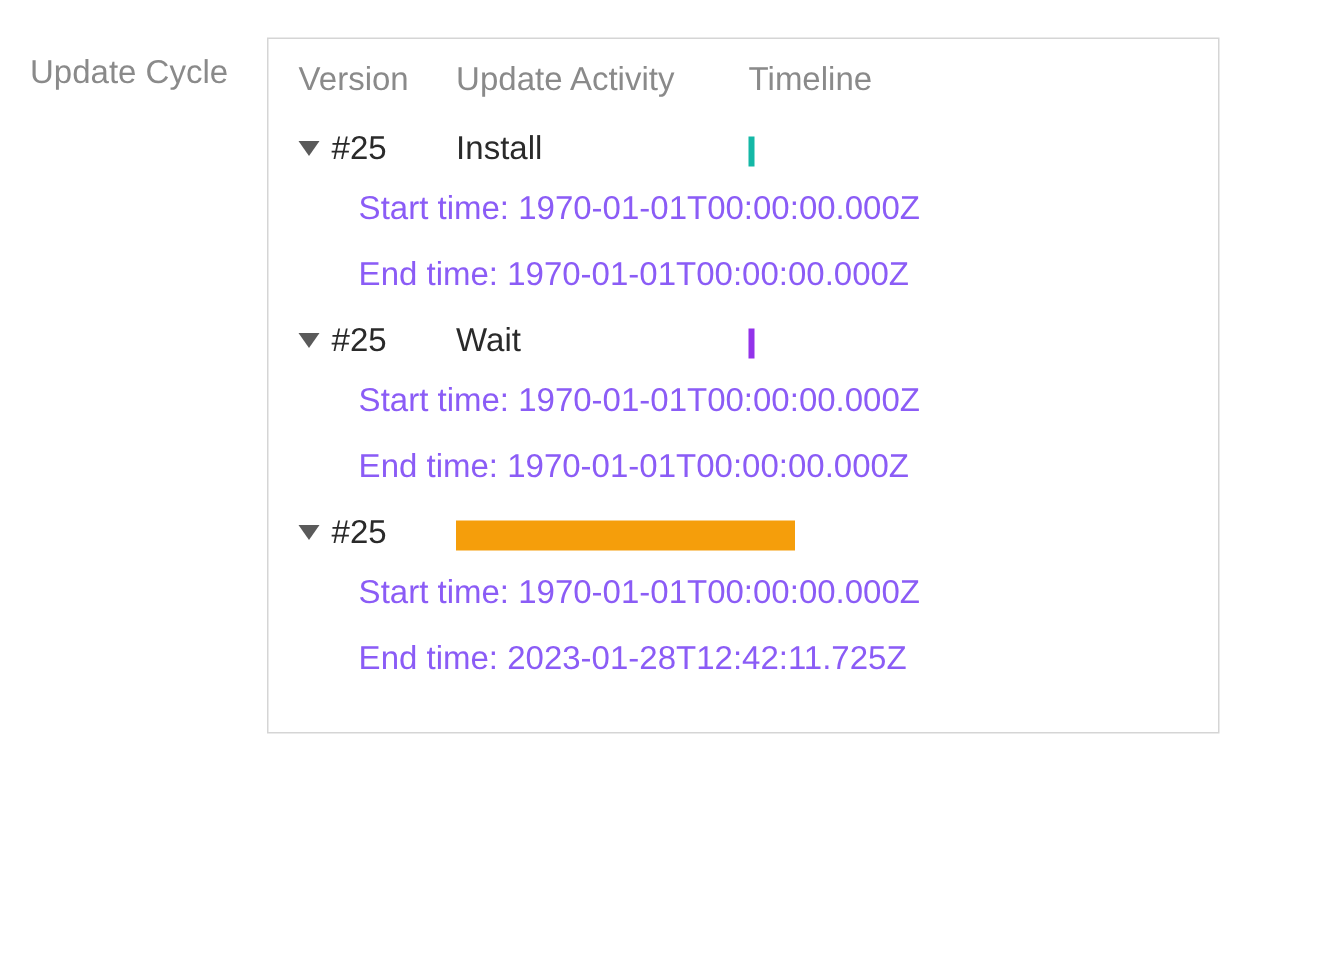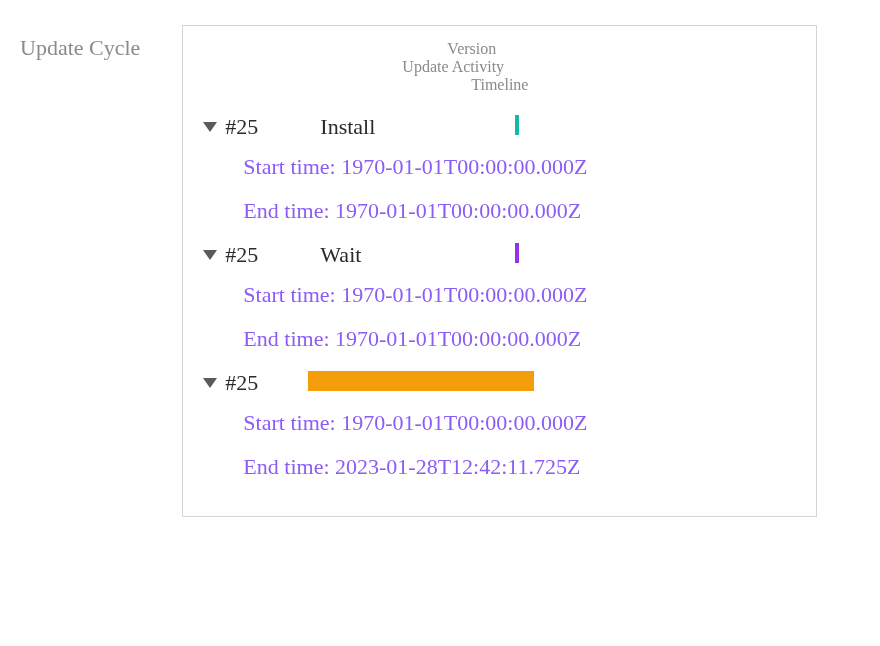--- a/index.html
+++ b/index.html
@@ -6,49 +6,47 @@
     body {
       font-family: -apple-system, BlinkMacSystemFont, "Segoe UI", "Helvetica Neue", Arial, sans-serif;
       background: #fff;
       padding: 25px 20px;
       font-size: 22px;
       color: #2a2a2a;
     }
     .layout {
       display: flex;
       align-items: flex-start;
-      gap: 42px;
-      font-family: Liberation Serif, serif;
+      gap: 26px;
     }
     .side-label {
       color: #8a8a8a;
       font-size: 22px;
       padding-top: 10px;
       white-space: nowrap;
     }
     .panel {
       border: 1px solid #d5d5d5;
       padding: 14px 20px 18px 20px;
       width: 635px;
     }
     .header-row {
       display: flex;
       align-items: center;
       color: #8a8a8a;
-      font-size: 16px;
+      font-size: 22px;
       margin-bottom: 20px;
-      flex-direction: column;
     }
     .col-version-hdr { width: 105px; }
     .col-activity-hdr { width: 195px; }
     .col-timeline-hdr { flex: 1; }
     .entry { margin-bottom: 14px; }
     .entry-row {
       display: flex;
-      align-items: flex-start;
+      align-items: flex-end;
       margin-bottom: 14px;
     }
     .toggle-cell {
       display: flex;
       align-items: center;
       width: 105px;
     }
     .triangle {
       display: inline-block;
       width: 0; height: 0;
@@ -58,21 +56,20 @@
       margin-right: 8px;
     }
     .version-text {
       color: #2a2a2a;
       font-size: 22px;
     }
     .activity-cell {
       width: 195px;
       color: #2a2a2a;
       font-size: 22px;
-      margin-left: 12px;
     }
     .timeline-cell {
       flex: 1;
       display: flex;
       align-items: center;
       height: 22px;
     }
     .bar { height: 20px; display: block; }
     .details {
       padding-left: 40px;

